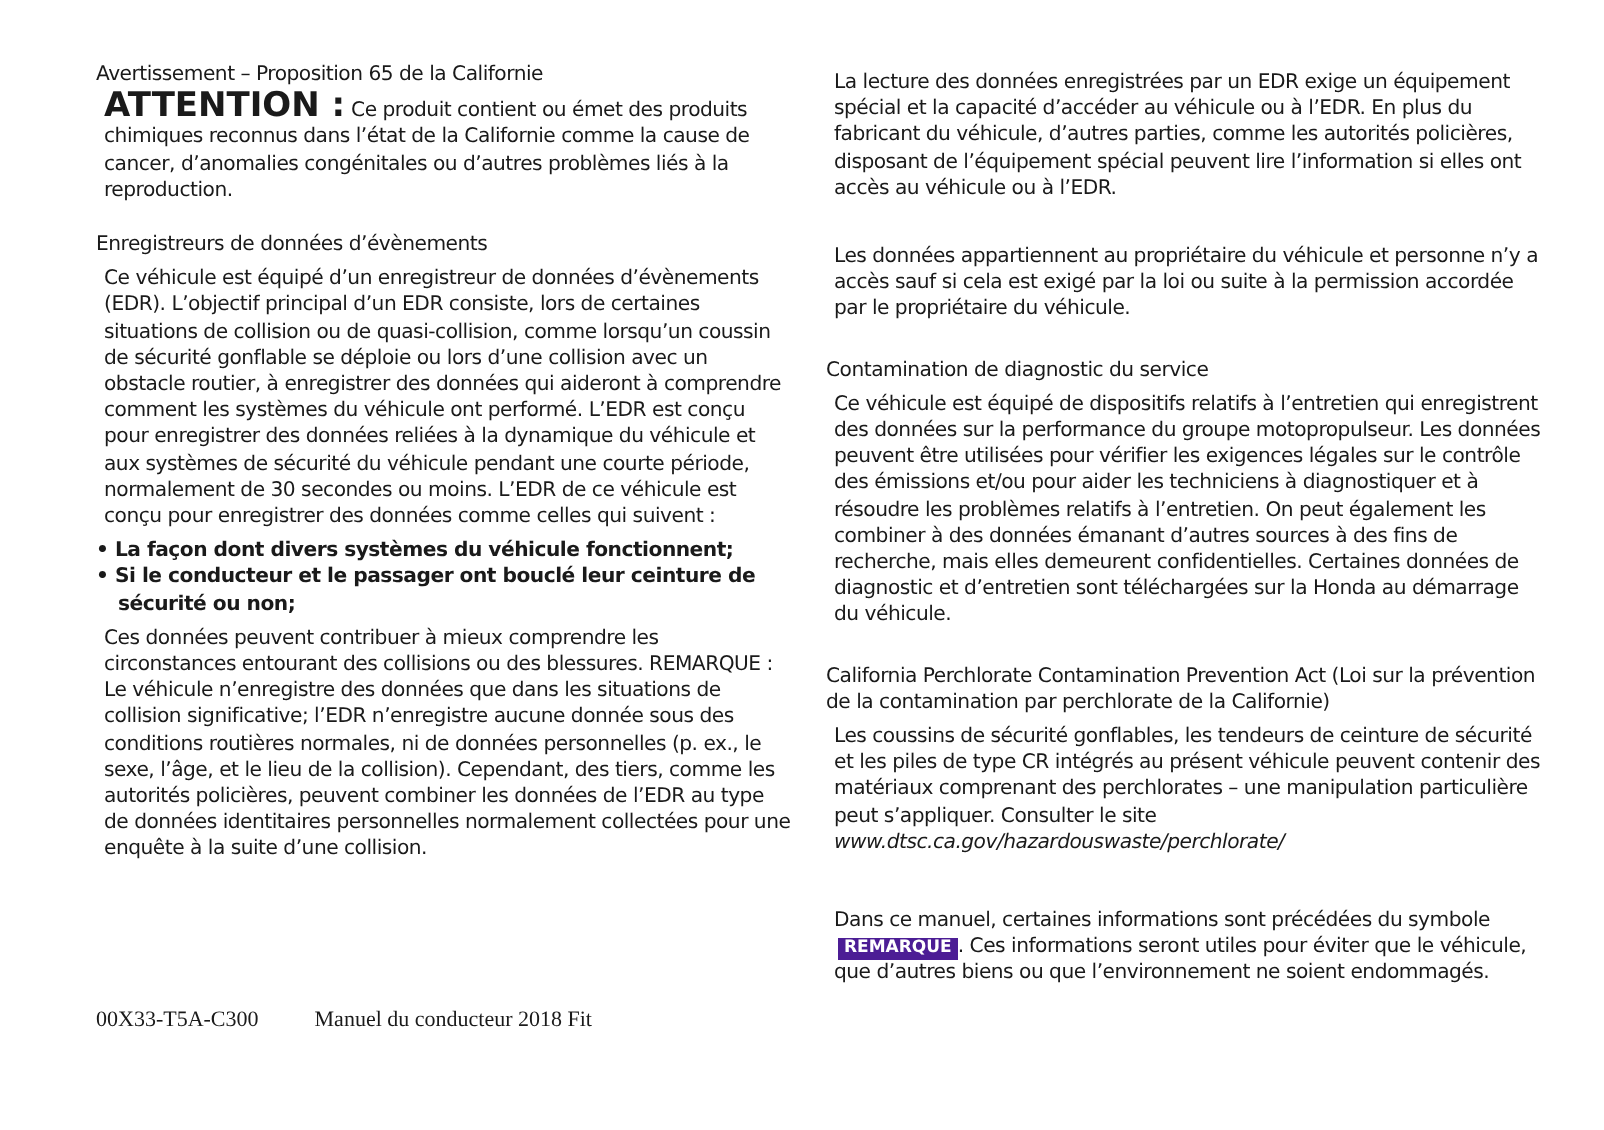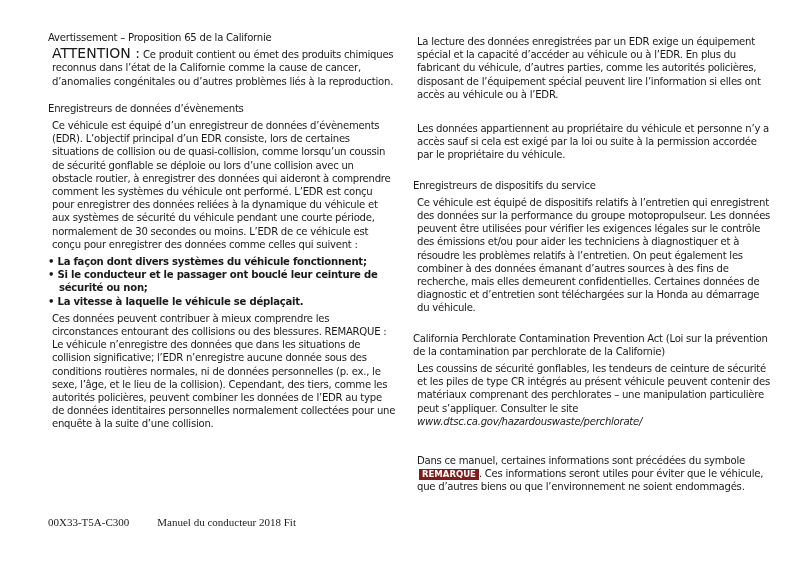--- a/index.html
+++ b/index.html
@@ -6,55 +6,54 @@
   body {
     width:802px; height:565px; background:#ffffff; overflow:hidden;
     font-family:"DejaVu Sans", sans-serif; color:#1a1a1a; position:relative;
   }
   .col { position:absolute; top:31px; font-size:10.1px; line-height:13.2px; letter-spacing:-0.25px; }
   .col-left { left:48px; width:352px; }
   .col-right { left:413px; width:362px; }
   .b { font-weight:normal; }
   .h { font-weight:normal; display:block; }
   p { margin:4px; }
-  .attn { font-weight:normal; font-size:14px; letter-spacing:0;text-align:right; }
+  .attn { font-weight:bold; font-size:17px; letter-spacing:0;text-align:right; }
   .bul { display:block; padding-left:11px; text-indent:-11px; font-weight:bold; }
   .gap { height:13px; }
   .badge {
-    display:inline-block; background:#7f1d1d; color:#ffffff; font-weight:bold;
+    display:inline-block; background:#4c1d95; color:#ffffff; font-weight:bold;
     font-size:8.5px; line-height:11px; padding:0 3px; margin-left:2px; letter-spacing:0;
   }
   .url { font-style:italic; }
   .footer {
-    position:absolute; left:48px; top:516px; font-family:"Liberation Serif", serif;
+    position:absolute; left:48px; top:504px; font-family:"Liberation Serif", serif;
     font-size:11px; color:#1a1a1a;
   }
   .footer span + span { margin-left:28px; }
 </style>
 </head>
 <body>
 
 <div class="col col-left">
   <span class="h">Avertissement – Proposition 65 de la Californie</span>
   <p style="margin-top:3px;"><span class="attn">ATTENTION :</span><span> Ce produit contient ou émet des produits chimiques reconnus dans l’état de la Californie comme la cause de cancer, d’anomalies congénitales ou d’autres problèmes liés à la reproduction.</span></p>
   <div style="height:10px;"></div>
   <span class="h">Enregistreurs de données d’évènements</span>
   <p><span class="b">Ce véhicule est équipé d’un enregistreur de données d’évènements (EDR).</span><span> L’objectif principal d’un EDR consiste, lors de certaines situations de collision ou de quasi-collision, comme lorsqu’un coussin de sécurité gonflable se déploie ou lors d’une collision avec un obstacle routier, à enregistrer des données qui aideront à comprendre comment les systèmes du véhicule ont performé. </span><span class="b">L’EDR est conçu pour enregistrer des données reliées à la dynamique du véhicule et aux systèmes de sécurité du véhicule pendant une courte période, normalement de 30 secondes ou moins. L’EDR de ce véhicule est conçu pour enregistrer des données comme celles qui suivent :</span></p>
   <span class="bul">• La façon dont divers systèmes du véhicule fonctionnent;</span>
   <span class="bul">•  Si le conducteur et le passager ont bouclé leur ceinture de sécurité ou non;</span>
-  <span class="bul">• La vitesse à laquelle le véhicule se déplaçait.</span>
   <p>Ces données peuvent contribuer à mieux comprendre les circonstances entourant des collisions ou des blessures. REMARQUE : Le véhicule n’enregistre des données que dans les situations de collision significative; l’EDR n’enregistre aucune donnée sous des conditions routières normales, ni de données personnelles (p. ex., le sexe, l’âge, et le lieu de la collision). Cependant, des tiers, comme les autorités policières, peuvent combiner les données de l’EDR au type de données identitaires personnelles normalement collectées pour une enquête à la suite d’une collision.</p>
 </div>
 
 <div class="col col-right">
   <p>La lecture des données enregistrées par un EDR exige un équipement spécial et la capacité d’accéder au véhicule ou à l’EDR. En plus du fabricant du véhicule, d’autres parties, comme les autorités policières, disposant de l’équipement spécial peuvent lire l’information si elles ont accès au véhicule ou à l’EDR.</p>
   <div class="gap"></div>
   <p>Les données appartiennent au propriétaire du véhicule et personne n’y a accès sauf si cela est exigé par la loi ou suite à la permission accordée par le propriétaire du véhicule.</p>
   <div class="gap"></div>
-  <span class="h">Enregistreurs de dispositifs du service</span>
+  <span class="h">Contamination de diagnostic du service</span>
   <p>Ce véhicule est équipé de dispositifs relatifs à l’entretien qui enregistrent des données sur la performance du groupe motopropulseur. Les données peuvent être utilisées pour vérifier les exigences légales sur le contrôle des émissions et/ou pour aider les techniciens à diagnostiquer et à résoudre les problèmes relatifs à l’entretien. On peut également les combiner à des données émanant d’autres sources à des fins de recherche, mais elles demeurent confidentielles. Certaines données de diagnostic et d’entretien sont téléchargées sur la Honda au démarrage du véhicule.</p>
   <div class="gap"></div>
   <span class="h">California Perchlorate Contamination Prevention Act (Loi sur la prévention de la contamination par perchlorate de la Californie)</span>
   <p><span>Les coussins de sécurité gonflables, les tendeurs de ceinture de sécurité et les piles de type CR intégrés au présent véhicule peuvent contenir des matériaux comprenant des perchlorates – une manipulation particulière peut s’appliquer. Consulter le site </span><span class="url">www.dtsc.ca.gov/hazardouswaste/perchlorate/</span></p>
   <div class="gap" style="height:18px;"></div>
   <p><span>Dans ce manuel, certaines informations sont précédées du symbole </span><span class="badge">REMARQUE</span><span>. Ces informations seront utiles pour éviter que le véhicule, que d’autres biens ou que l’environnement ne soient endommagés.</span></p>
 </div>
 
 <div class="footer">
   <span>00X33-T5A-C300</span><span>Manuel du conducteur 2018 Fit</span>

